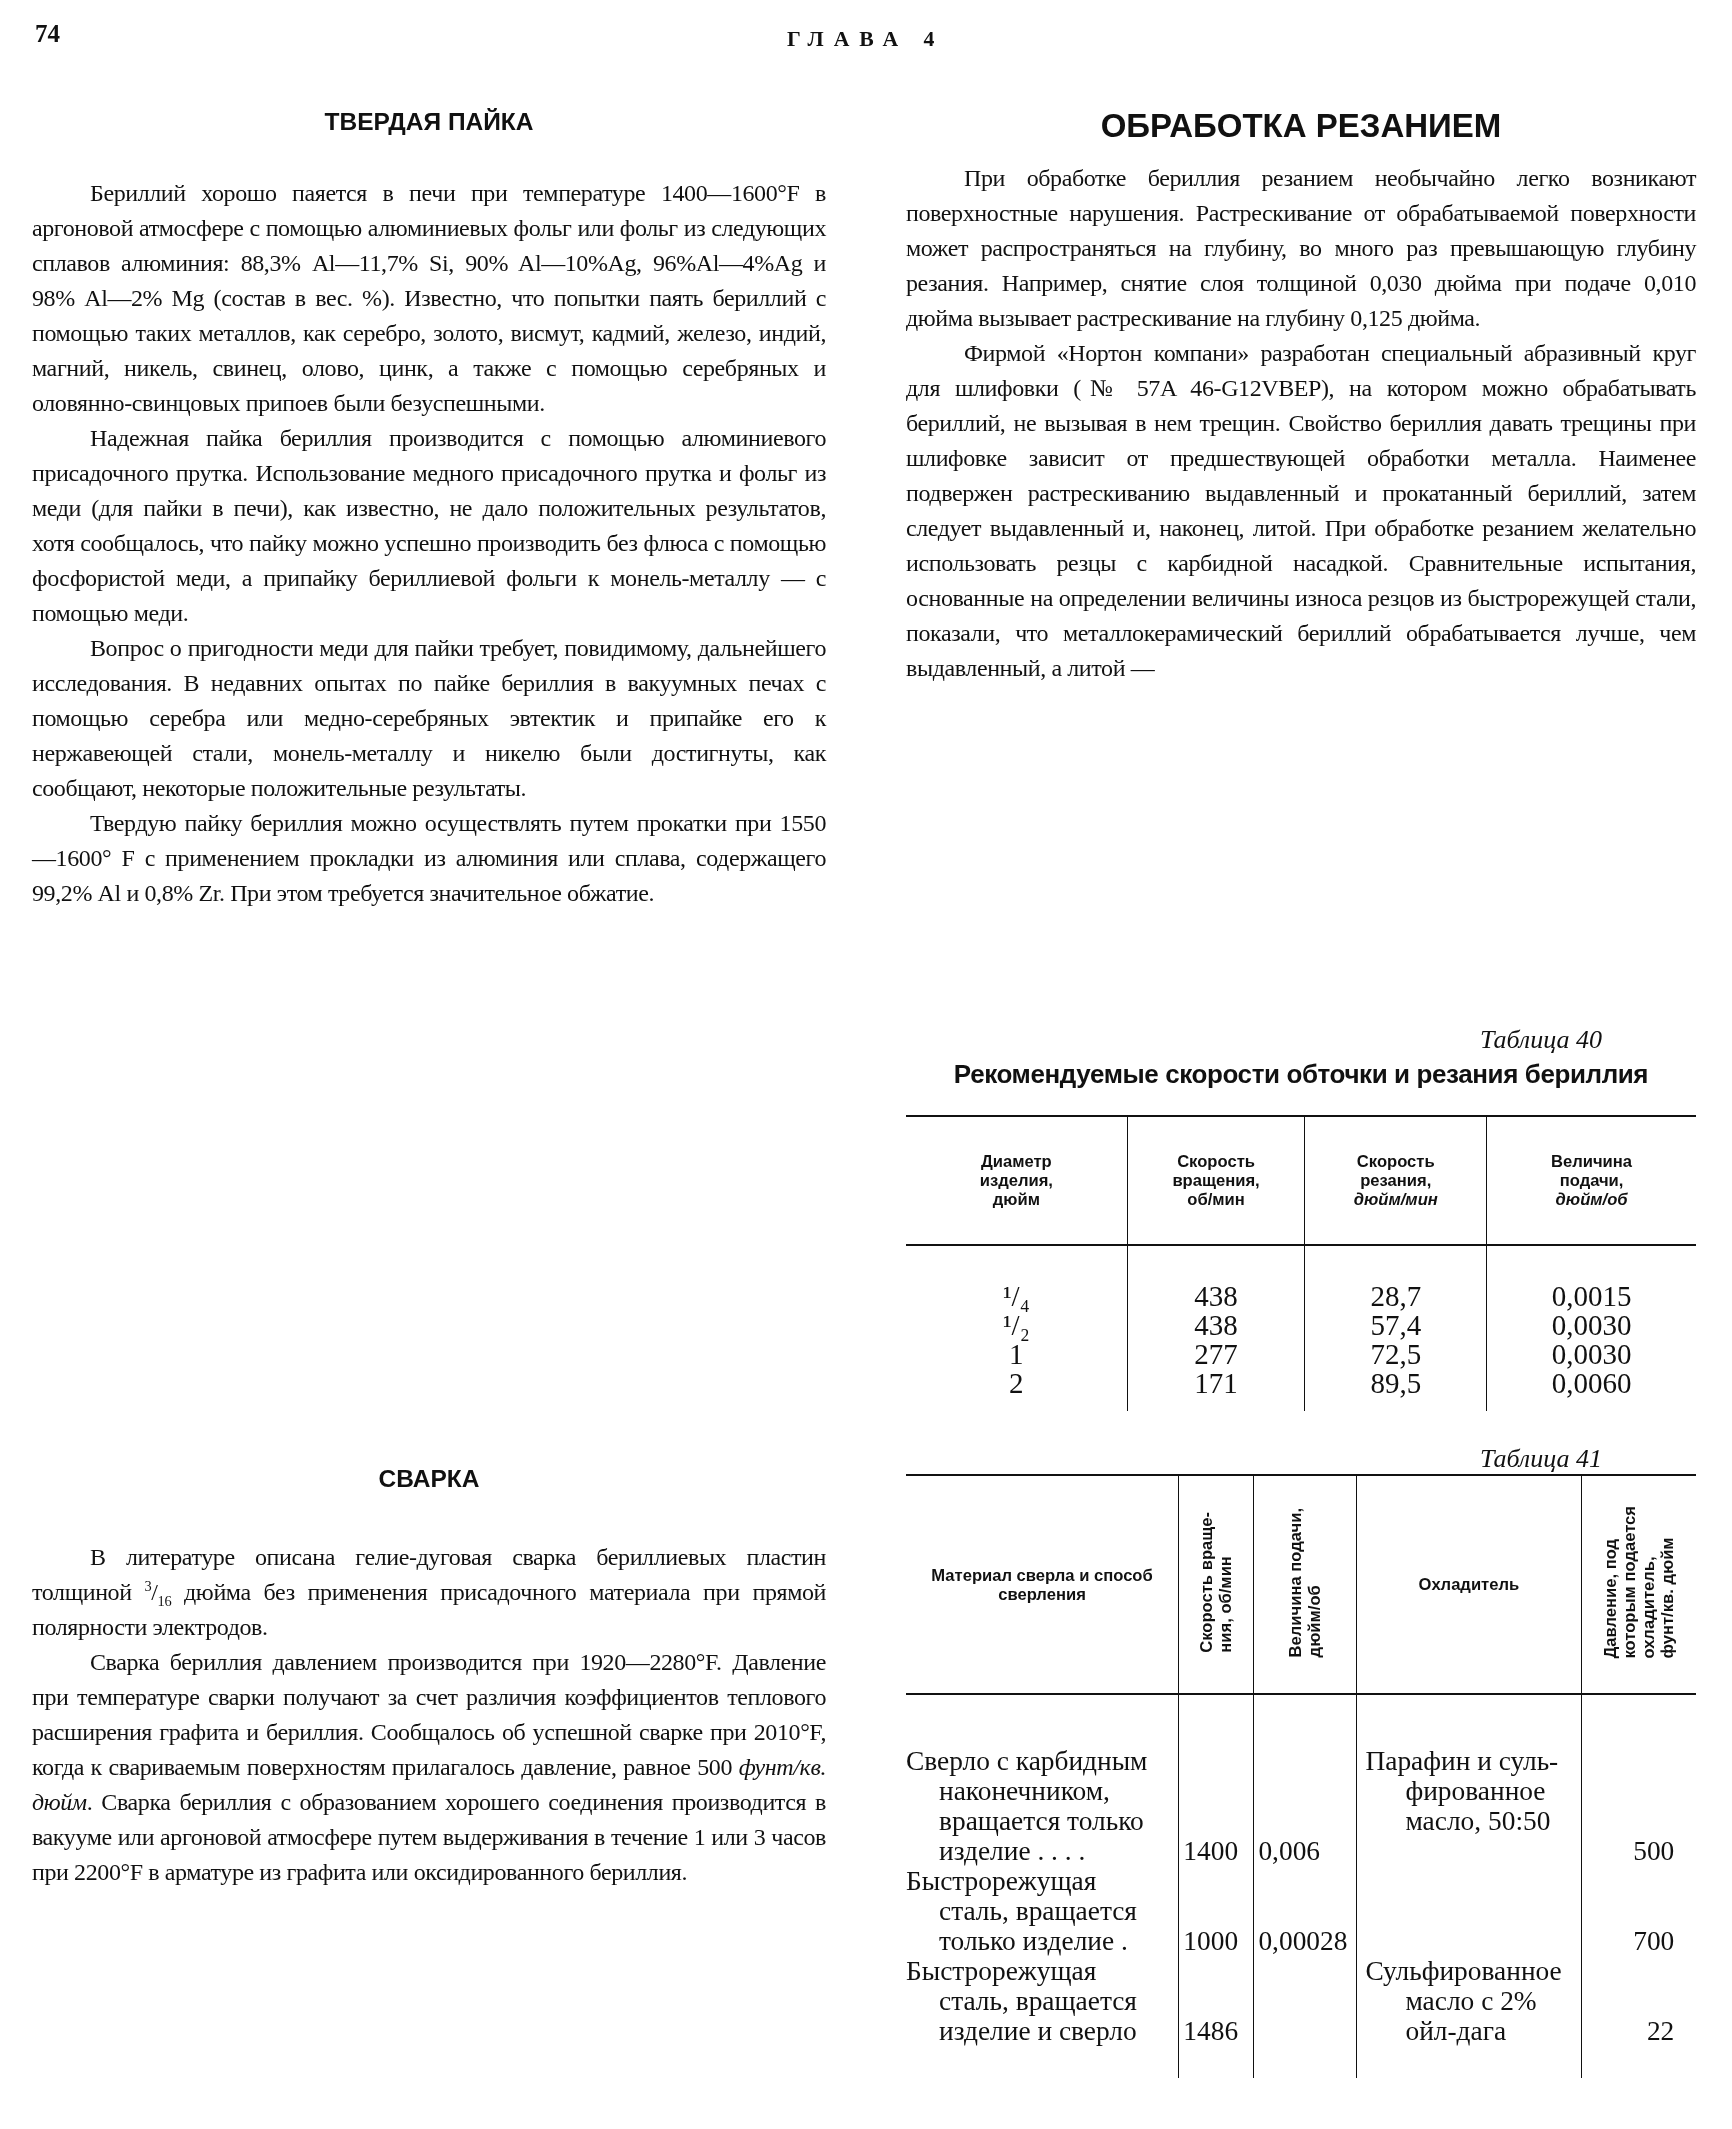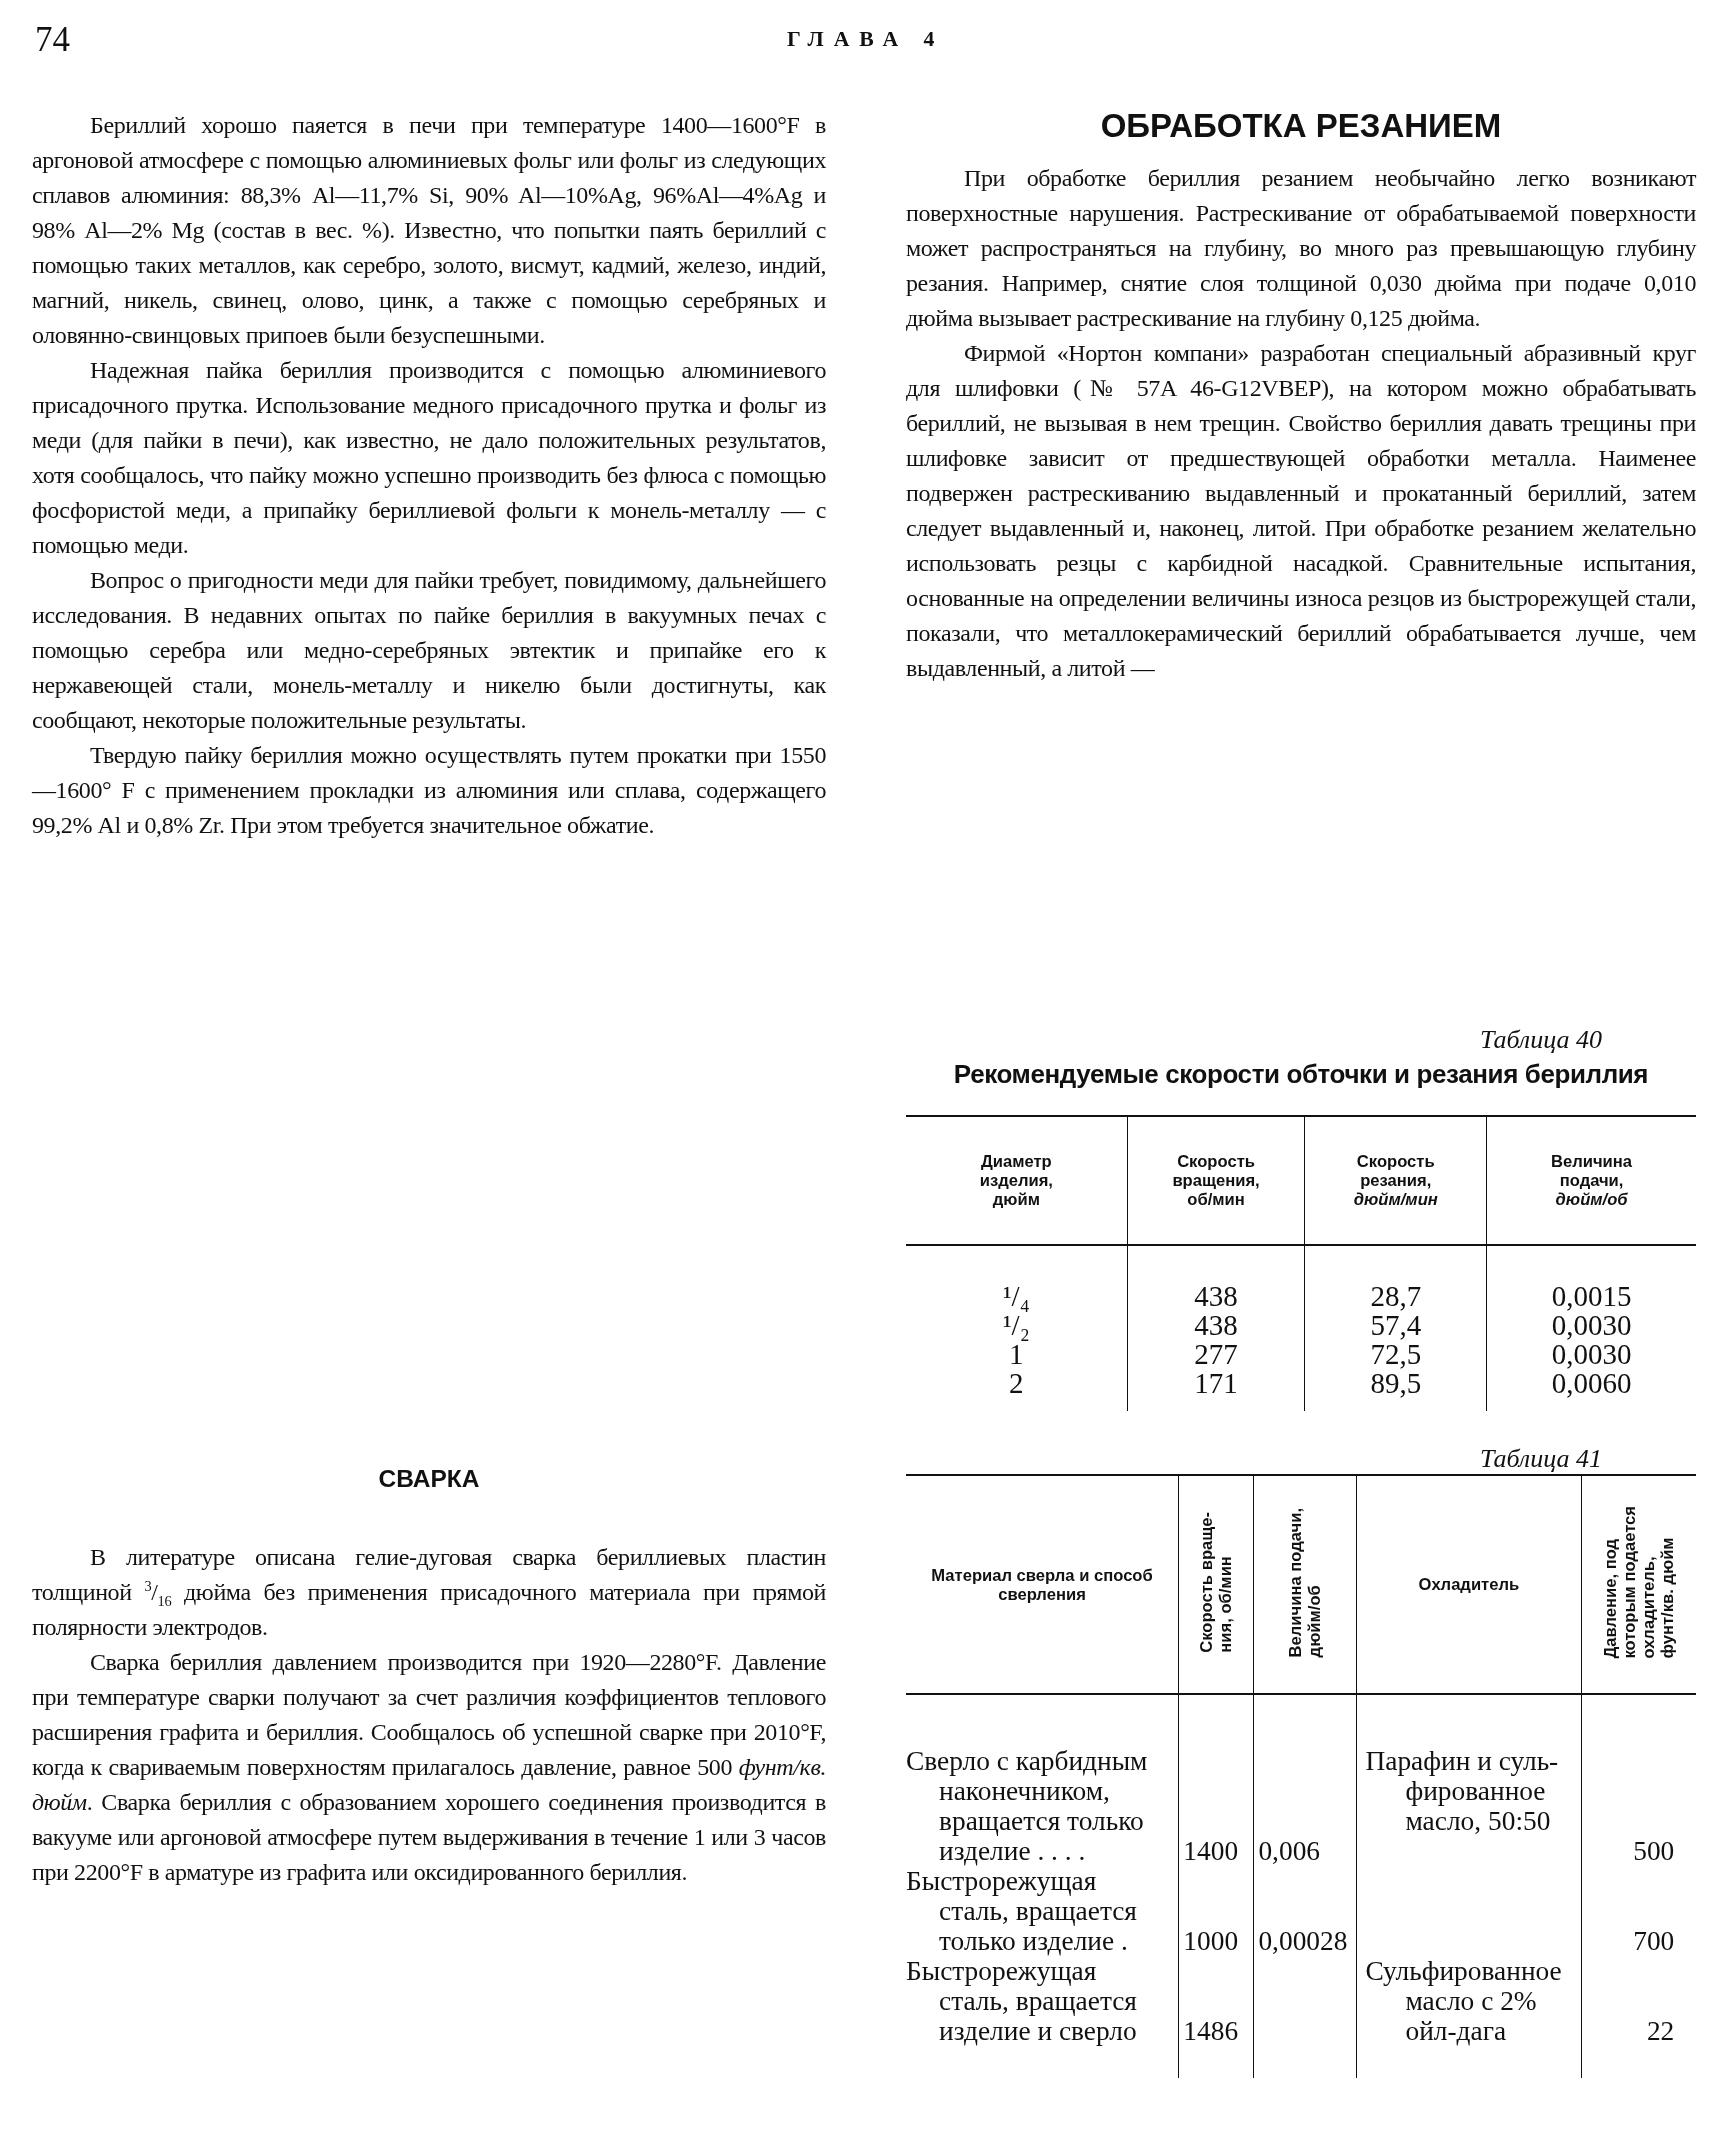--- a/index.html
+++ b/index.html
@@ -3,21 +3,21 @@
 <meta charset="utf-8">
 <style>
   html, body { margin: 0; padding: 0; background: #ffffff; }
   body {
     width: 1732px; height: 2129px; position: relative; overflow: hidden;
     color: #111111;
     font-family: "Liberation Serif", "DejaVu Serif", serif;
   }
   .abs { position: absolute; }
   .runhead { top: 21.7px; font-size: 32px; font-weight: bold; }
-  .pagenum { left: 35px; top: 20px; font-size: 35px; font-weight: normal; }
+  .pagenum { left: 35px; top: 20px; font-size: 25px; font-weight: bold; }
   .chapter { left: 787px; top: 27.4px; font-size: 21.7px; font-weight: bold; letter-spacing: 10px; }
 
   .col { position: absolute; }
   .col-left { left: 32px; width: 794px; }
   .col-right { left: 906px; width: 790px; }
 
   .heading {
     text-align: center; font-weight: bold; font-family: "Liberation Sans", "DejaVu Sans", sans-serif;
   }
   .h-small { font-size: 24.5px; }
@@ -76,20 +76,21 @@
   .t41 tr.pad td { height: 51px; }
   .t41 tr.tailpad td { height: 32px; }
 </style>
 </head>
 <body>
 
 <div class="abs runhead pagenum">74</div>
 <div class="abs runhead chapter">ГЛАВА 4</div>
 
 <div class="col col-left" style="top:108px;">
+  <div class="heading h-small" style="margin-bottom:40px;">ТВЕРДАЯ ПАЙКА</div>
   <p class="para">Бериллий хорошо паяется в печи при температуре 1400—1600°F в аргоновой атмосфере с помощью алюминиевых фольг или фольг из следующих сплавов алюминия: 88,3% Al—11,7% Si, 90% Al—10%Ag, 96%Al—4%Ag и 98% Al—2% Mg (состав в вес. %). Известно, что попытки паять бериллий с помощью таких металлов, как серебро, золото, висмут, кадмий, железо, индий, магний, никель, свинец, олово, цинк, а также с помощью серебряных и оловянно-свинцовых припоев были безуспешными.</p>
   <p class="para">Надежная пайка бериллия производится с помощью алюминиевого присадочного прутка. Использование медного присадочного прутка и фольг из меди (для пайки в печи), как известно, не дало положительных результатов, хотя сообщалось, что пайку можно успешно производить без флюса с помощью фосфористой меди, а припайку бериллиевой фольги к монель-металлу — с помощью меди.</p>
   <p class="para">Вопрос о пригодности меди для пайки требует, повидимому, дальнейшего исследования. В недавних опытах по пайке бериллия в вакуумных печах с помощью серебра или медно-серебряных эвтектик и припайке его к нержавеющей стали, монель-металлу и никелю были достигнуты, как сообщают, некоторые положительные результаты.</p>
   <p class="para">Твердую пайку бериллия можно осуществлять путем прокатки при 1550—1600° F с применением прокладки из алюминия или сплава, содержащего 99,2% Al и 0,8% Zr. При этом требуется значительное обжатие.</p>
 </div>
 
 <div class="col col-left" style="top:1465px;">
   <div class="heading h-small" style="margin-bottom:47px;">СВАРКА</div>
   <p class="para"><span>В литературе описана гелие-дуговая сварка бериллиевых пластин толщиной </span><sup>3</sup>/<sub>16</sub><span> дюйма без применения присадочного материала при прямой полярности электродов.</span></p>
   <p class="para"><span>Сварка бериллия давлением производится при 1920—2280°F. Давление при температуре сварки получают за счет различия коэффициентов теплового расширения графита и бериллия. Сообщалось об успешной сварке при 2010°F, когда к свариваемым поверхностям прилагалось давление, равное 500 </span><span class="it">фунт/кв. дюйм</span><span>. Сварка бериллия с образованием хорошего соединения производится в вакууме или аргоновой атмосфере путем выдерживания в течение 1 или 3 часов при 2200°F в арматуре из графита или оксидированного бериллия.</span></p>

